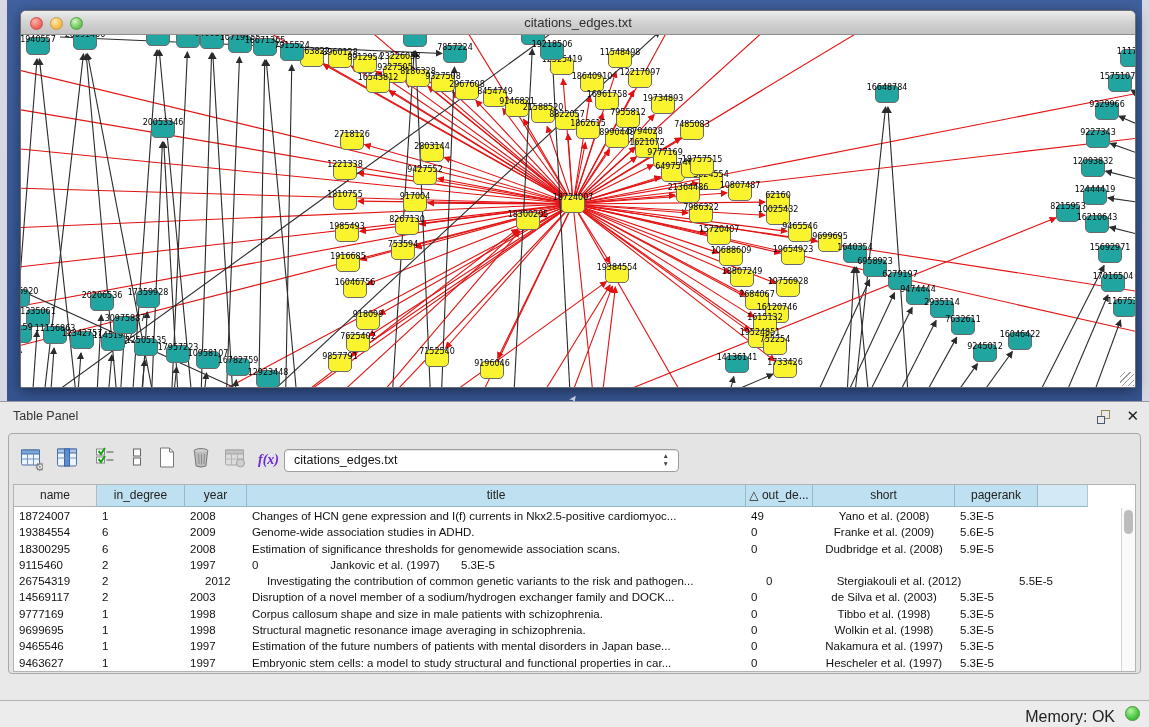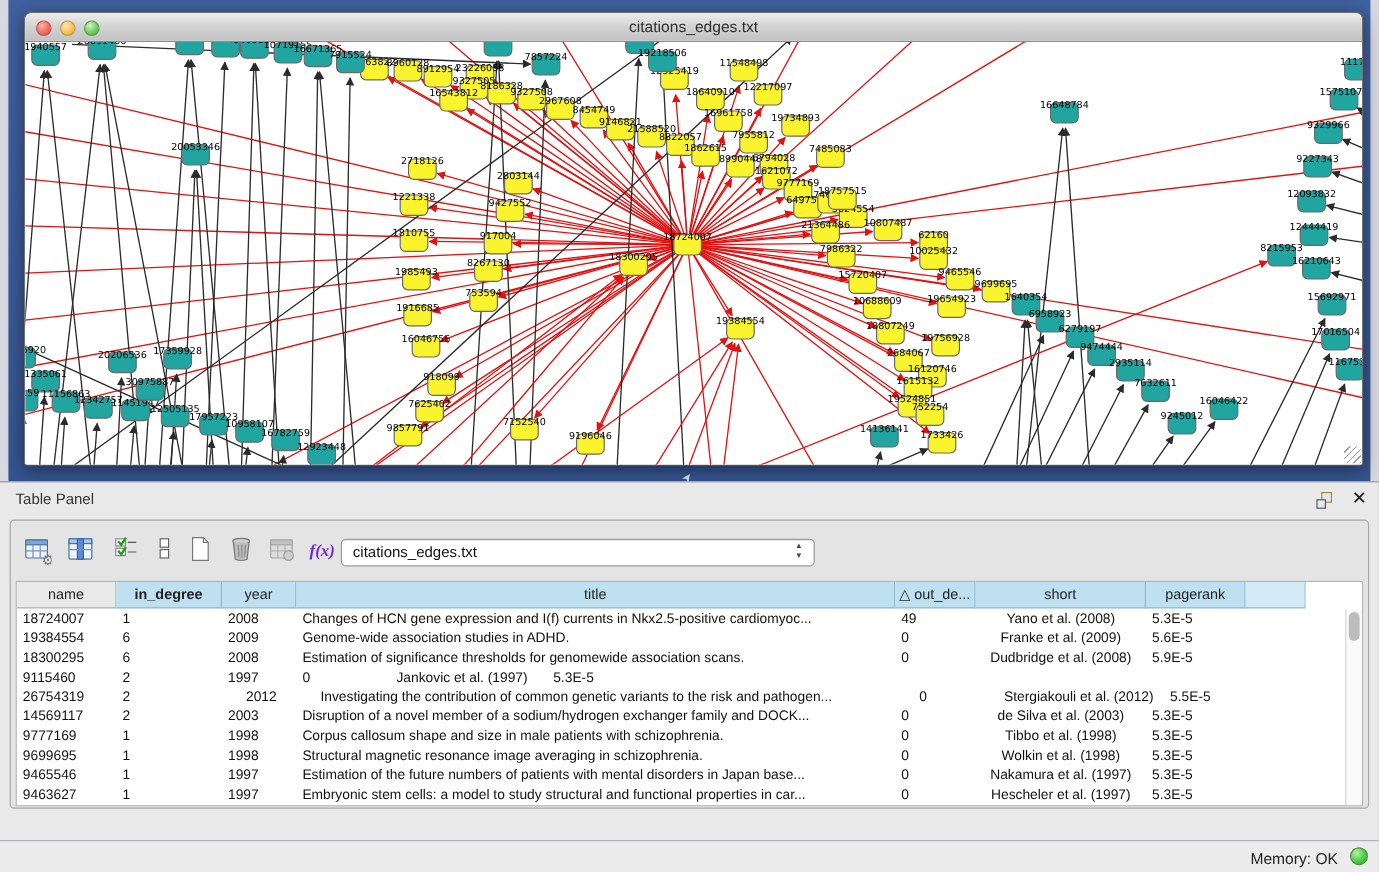--- a/index.html
+++ b/index.html
@@ -56,21 +56,21 @@
   .vsb .thumb{position:absolute;left:2px;top:2px;width:9px;height:24px;border-radius:5px;background:#bcbcbc;}
   
   .tabs{position:absolute;left:50%;transform:translateX(-50%);top:274px;height:20px;display:flex;
     border:1px solid #8d8d8d;border-radius:4px;overflow:hidden;background:#fff;box-shadow:0 1px 1px rgba(255,255,255,.8);}
   .tab{height:20px;line-height:19px;font-size:12.5px;padding:0 14px;color:#111;background:linear-gradient(#fff,#f0f0f0);
     border-right:1px solid #bdbdbd;}
   .tab:last-child{border-right:none;}
   .tab.sel{background:linear-gradient(#8b8b8b,#6f6f6f);color:#fff;}
   
   .statusbar{position:absolute;left:0;top:700px;width:1149px;height:27px;background:#ececec;border-top:1px solid #b2b2b6;}
-  .mem{position:absolute;right:34px;top:7px;font-size:13px;color:#222;}
+  .mem{position:absolute;right:34px;top:7px;font-size:16px;color:#222;}
   .memdot{position:absolute;right:9px;top:5px;width:15px;height:15px;border-radius:50%;
     background:radial-gradient(circle at 35% 30%,#b4f3a0,#46c83e 60%,#2fa32c);border:1px solid #4b8f3f;}
 </style>
 </head>
 <body>
 
 <div class="screen">
 
   <div class="desktop"></div>
 
@@ -780,21 +780,21 @@
           <div class="tb-icon" style="left: 249px;"><span class="fx">f(x)</span></div>
         </div>
       <div class="dropdown">
         <span>citations_edges.txt</span>
         <span class="dd-arrows">▲<br>▼</span>
       </div>
 
       <div class="tablewrap">
         <div class="thead" id="thead">
             <div class="th first" style="width: 83px;">name</div>
-            <div class="th" style="width: 88px; font-weight: bold;">in_degree</div>
+            <div class="th" style="width: 88px;">in_degree</div>
             <div class="th" style="width: 62px;">year</div>
             <div class="th" style="width: 499px;">title</div>
             <div class="th" style="width: 67px;">△ out_de...</div>
             <div class="th" style="width: 142px;">short</div>
             <div class="th" style="width: 83px;">pagerank</div>
             <div class="th filler" style="width: 50px;"></div>
           </div>
         <div class="rows" id="tbody">
             <div class="tr">
               <div class="td" style="width: 83px;">18724007</div>
@@ -831,21 +831,21 @@
               <div class="td center" style="width: 142px;">Jankovic et al. (1997)</div>
               <div class="td" style="width: 83px;">5.3E-5</div>
             </div>
             <div class="tr">
               <div class="td" style="width: 83px;">26754319</div>
               <div class="td" style="width: 88px;">2</div>
               <div class="td" style="width: 62px; margin-left: 15px;">2012</div>
               <div class="td" style="width: 499px;">Investigating the contribution of common genetic variants to the risk and pathogen...</div>
               <div class="td" style="width: 67px;">0</div>
               <div class="td center" style="width: 142px;">Stergiakouli et al. (2012)</div>
-              <div class="td" style="width: 83px;">5.5E-5</div>
+              <div class="td" style="width: 83px; text-align: right;">5.5E-5</div>
             </div>
             <div class="tr">
               <div class="td" style="width: 83px;">14569117</div>
               <div class="td" style="width: 88px;">2</div>
               <div class="td" style="width: 62px;">2003</div>
               <div class="td" style="width: 499px;">Disruption of a novel member of a sodium/hydrogen exchanger family and DOCK...</div>
               <div class="td" style="width: 67px;">0</div>
               <div class="td center" style="width: 142px;">de Silva et al. (2003)</div>
               <div class="td" style="width: 83px;">5.3E-5</div>
             </div>

